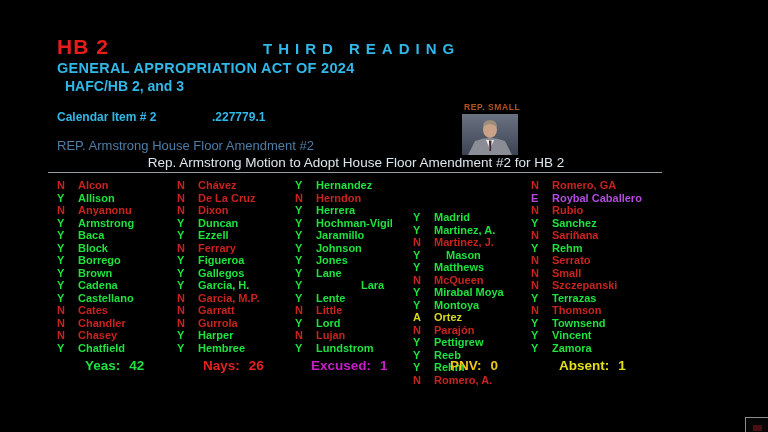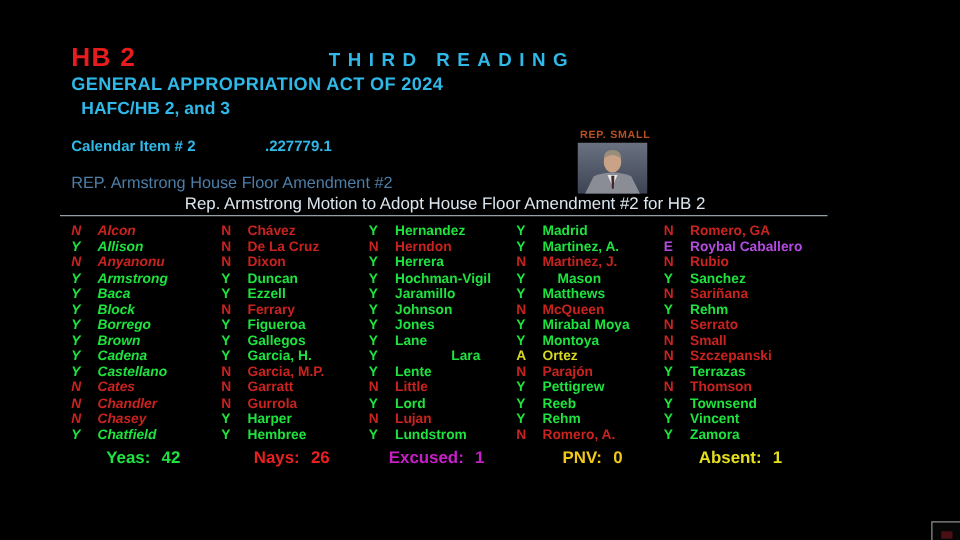--- a/index.html
+++ b/index.html
@@ -64,21 +64,21 @@
       <ellipse cx="28" cy="15.5" rx="7" ry="8.5" fill="#c9a287"></ellipse>
       <path d="M21,13 Q21,6 28,6 Q35,6 35,13 Q31,10 28,10 Q25,10 21,13 Z" fill="#9a8d7a"></path>
     </svg>
   </div>
 
   <div class="abs amendment">REP. Armstrong House Floor Amendment #2</div>
   <div class="abs motion">Rep. Armstrong Motion to Adopt House Floor Amendment #2 for HB 2</div>
   <div class="abs separator"></div>
 
   <div id="roll-call">
-      <div class="vote-col" style="left: 57px; font-style: italic;">
+      <div class="vote-col" style="left: 57px;">
         <div class="vote-row"><span class="vl" style="color: rgb(200, 35, 31);">N</span><span class="vn" style="color: rgb(200, 35, 31);">Alcon</span></div>
         <div class="vote-row"><span class="vl" style="color: rgb(30, 226, 62);">Y</span><span class="vn" style="color: rgb(30, 226, 62);">Allison</span></div>
         <div class="vote-row"><span class="vl" style="color: rgb(200, 35, 31);">N</span><span class="vn" style="color: rgb(200, 35, 31);">Anyanonu</span></div>
         <div class="vote-row"><span class="vl" style="color: rgb(30, 226, 62);">Y</span><span class="vn" style="color: rgb(30, 226, 62);">Armstrong</span></div>
         <div class="vote-row"><span class="vl" style="color: rgb(30, 226, 62);">Y</span><span class="vn" style="color: rgb(30, 226, 62);">Baca</span></div>
         <div class="vote-row"><span class="vl" style="color: rgb(30, 226, 62);">Y</span><span class="vn" style="color: rgb(30, 226, 62);">Block</span></div>
         <div class="vote-row"><span class="vl" style="color: rgb(30, 226, 62);">Y</span><span class="vn" style="color: rgb(30, 226, 62);">Borrego</span></div>
         <div class="vote-row"><span class="vl" style="color: rgb(30, 226, 62);">Y</span><span class="vn" style="color: rgb(30, 226, 62);">Brown</span></div>
         <div class="vote-row"><span class="vl" style="color: rgb(30, 226, 62);">Y</span><span class="vn" style="color: rgb(30, 226, 62);">Cadena</span></div>
         <div class="vote-row"><span class="vl" style="color: rgb(30, 226, 62);">Y</span><span class="vn" style="color: rgb(30, 226, 62);">Castellano</span></div>
@@ -112,21 +112,21 @@
         <div class="vote-row"><span class="vl" style="color: rgb(30, 226, 62);">Y</span><span class="vn" style="color: rgb(30, 226, 62);">Johnson</span></div>
         <div class="vote-row"><span class="vl" style="color: rgb(30, 226, 62);">Y</span><span class="vn" style="color: rgb(30, 226, 62);">Jones</span></div>
         <div class="vote-row"><span class="vl" style="color: rgb(30, 226, 62);">Y</span><span class="vn" style="color: rgb(30, 226, 62);">Lane</span></div>
         <div class="vote-row"><span class="vl" style="color: rgb(30, 226, 62);">Y</span><span class="vn" style="color: rgb(30, 226, 62); margin-left: 45px;">Lara</span></div>
         <div class="vote-row"><span class="vl" style="color: rgb(30, 226, 62);">Y</span><span class="vn" style="color: rgb(30, 226, 62);">Lente</span></div>
         <div class="vote-row"><span class="vl" style="color: rgb(200, 35, 31);">N</span><span class="vn" style="color: rgb(200, 35, 31);">Little</span></div>
         <div class="vote-row"><span class="vl" style="color: rgb(30, 226, 62);">Y</span><span class="vn" style="color: rgb(30, 226, 62);">Lord</span></div>
         <div class="vote-row"><span class="vl" style="color: rgb(200, 35, 31);">N</span><span class="vn" style="color: rgb(200, 35, 31);">Lujan</span></div>
         <div class="vote-row"><span class="vl" style="color: rgb(30, 226, 62);">Y</span><span class="vn" style="color: rgb(30, 226, 62);">Lundstrom</span></div>
       </div>
-      <div class="vote-col" style="left: 413px;">
+      <div class="vote-col" style="left: 413px; margin-top: 32px;">
         <div class="vote-row"><span class="vl" style="color: rgb(30, 226, 62);">Y</span><span class="vn" style="color: rgb(30, 226, 62);">Madrid</span></div>
         <div class="vote-row"><span class="vl" style="color: rgb(30, 226, 62);">Y</span><span class="vn" style="color: rgb(30, 226, 62);">Martinez, A.</span></div>
         <div class="vote-row"><span class="vl" style="color: rgb(200, 35, 31);">N</span><span class="vn" style="color: rgb(200, 35, 31);">Martinez, J.</span></div>
         <div class="vote-row"><span class="vl" style="color: rgb(30, 226, 62);">Y</span><span class="vn" style="color: rgb(30, 226, 62); padding-left: 12px;">Mason</span></div>
         <div class="vote-row"><span class="vl" style="color: rgb(30, 226, 62);">Y</span><span class="vn" style="color: rgb(30, 226, 62);">Matthews</span></div>
         <div class="vote-row"><span class="vl" style="color: rgb(200, 35, 31);">N</span><span class="vn" style="color: rgb(200, 35, 31);">McQueen</span></div>
         <div class="vote-row"><span class="vl" style="color: rgb(30, 226, 62);">Y</span><span class="vn" style="color: rgb(30, 226, 62);">Mirabal Moya</span></div>
         <div class="vote-row"><span class="vl" style="color: rgb(30, 226, 62);">Y</span><span class="vn" style="color: rgb(30, 226, 62);">Montoya</span></div>
         <div class="vote-row"><span class="vl" style="color: rgb(216, 216, 36);">A</span><span class="vn" style="color: rgb(216, 216, 36);">Ortez</span></div>
         <div class="vote-row"><span class="vl" style="color: rgb(200, 35, 31);">N</span><span class="vn" style="color: rgb(200, 35, 31);">Parajón</span></div>

